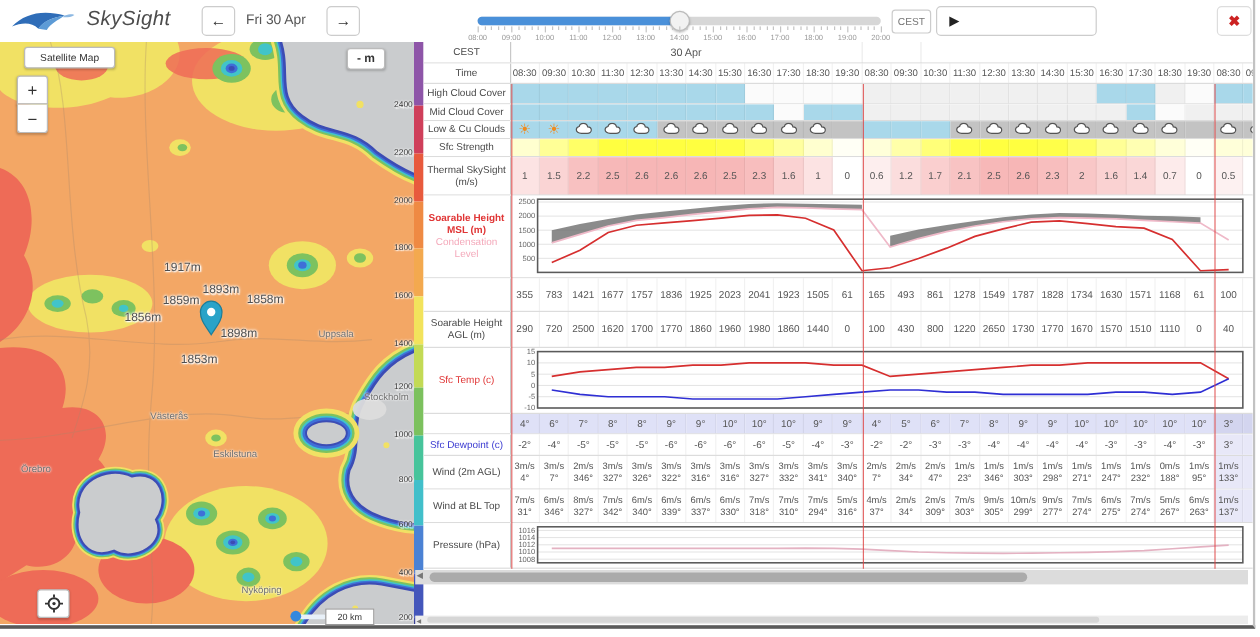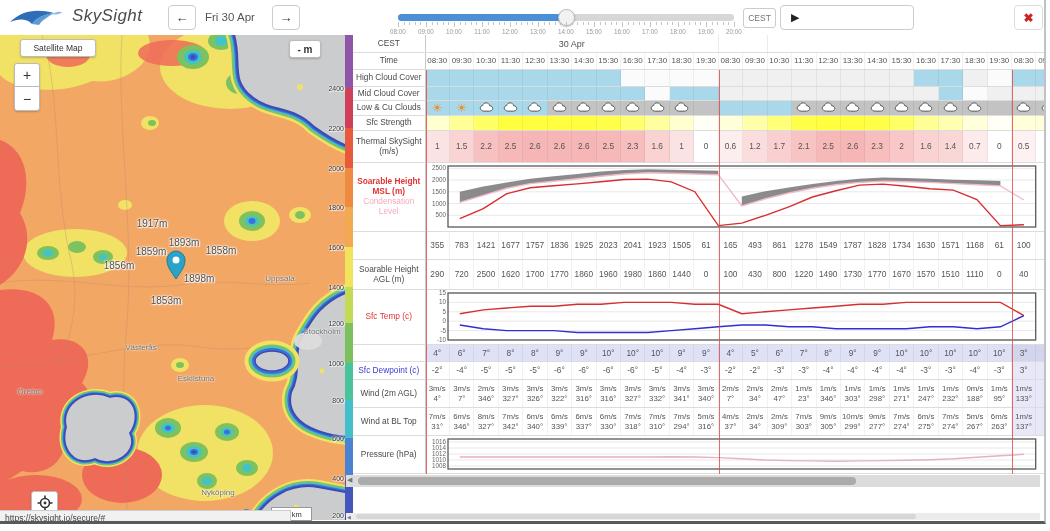--- a/index.html
+++ b/index.html
@@ -284,21 +284,20 @@
         <circle cx="8" cy="8" r="4.5" fill="none" stroke="#333" stroke-width="1.6"></circle>
         <circle cx="8" cy="8" r="1.4" fill="#333"></circle>
         <path d="M8,0.5 V3 M8,13 V15.5 M0.5,8 H3 M13,8 H15.5" stroke="#333" stroke-width="1.6"></path>
       </svg>
     </div>
   <div class="map-ovl" style="left: 152px; top: 188px;">1917m</div><div class="map-ovl" style="left: 184px; top: 207px;">1893m</div><div class="map-ovl" style="left: 151px; top: 216px;">1859m</div><div class="map-ovl" style="left: 119px; top: 230px;">1856m</div><div class="map-ovl" style="left: 221px; top: 215px;">1858m</div><div class="map-ovl" style="left: 199px; top: 243px;">1898m</div><div class="map-ovl" style="left: 166px; top: 265px;">1853m</div><div class="map-place" style="left: 280px; top: 243px;">Uppsala</div><div class="map-place" style="left: 322px; top: 296px;">Stockholm</div><div class="map-place" style="left: 218px; top: 457px;">Nyköping</div><div class="map-place" style="left: 196px; top: 343px;">Eskilstuna</div><div class="map-place" style="left: 141px; top: 312px;">Västerås</div><div class="map-place" style="left: 30px; top: 356px;">Örebro</div></div>
 
   <div class="scaleline"></div>
   <div class="scaledot"></div>
   <div class="scalebox">20 km</div>
-  <div class="statusbar">https://skysight.io/secure/#</div>
 
   <div class="colorbar" id="colorbar">
         <div style="top: 0px; height: 53px; background: rgb(142, 85, 168);"></div>
         <div style="top: 53px; height: 40px; background: rgb(207, 63, 90);"></div>
         <div style="top: 93px; height: 40px; background: rgb(232, 90, 61);"></div>
         <div style="top: 133px; height: 39px; background: rgb(239, 138, 67);"></div>
         <div style="top: 172px; height: 40px; background: rgb(243, 169, 79);"></div>
         <div style="top: 212px; height: 40px; background: rgb(242, 227, 92);"></div>
         <div style="top: 252px; height: 36px; background: rgb(195, 218, 85);"></div>
         <div style="top: 288px; height: 40px; background: rgb(124, 193, 94);"></div>
@@ -652,21 +651,21 @@
           <div class="t-cell">1860</div>
           <div class="t-cell">1960</div>
           <div class="t-cell">1980</div>
           <div class="t-cell">1860</div>
           <div class="t-cell">1440</div>
           <div class="t-cell">0</div>
           <div class="t-cell">100</div>
           <div class="t-cell">430</div>
           <div class="t-cell">800</div>
           <div class="t-cell">1220</div>
-          <div class="t-cell">1490</div>
+          <div class="t-cell">2650</div>
           <div class="t-cell">1730</div>
           <div class="t-cell">1770</div>
           <div class="t-cell">1670</div>
           <div class="t-cell">1570</div>
           <div class="t-cell">1510</div>
           <div class="t-cell">1110</div>
           <div class="t-cell">0</div>
           <div class="t-cell">40</div>
           <div class="t-cell"></div>
         </div>

